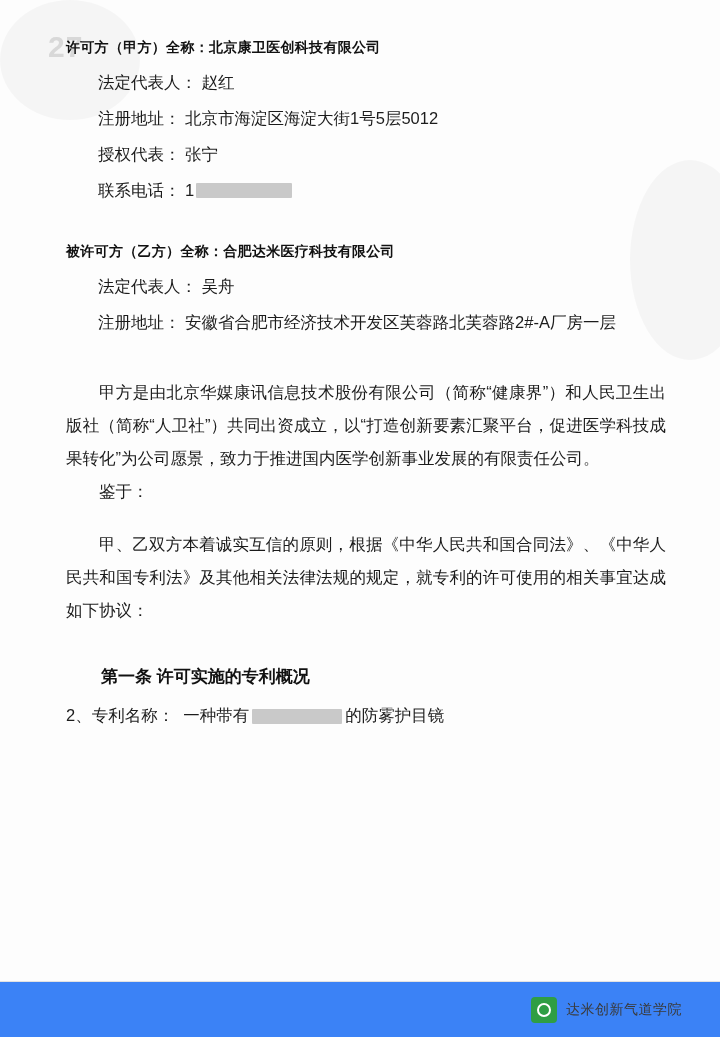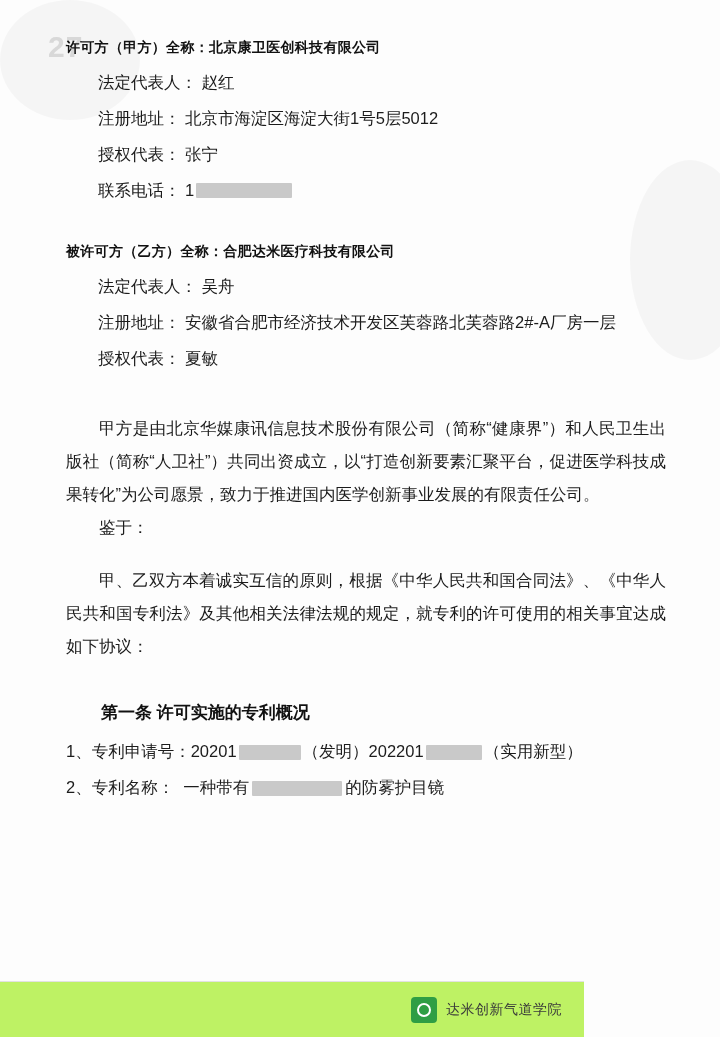--- a/index.html
+++ b/index.html
@@ -111,28 +111,28 @@
     line-height: 36px;
     color: #1c1c1c;
     white-space: nowrap;
   }
 
   
   .footer {
     position: absolute;
     left: 0;
     bottom: 0;
-    width: 584px;
+    width: 720px;
     height: 56px;
-    background: #bef264;
+    background: #3b82f6;
     border-top: 1px solid #e2e2e2;
     display: flex;
     align-items: center;
     justify-content: flex-end;
-    padding-right: 22px;
+    padding-right: 38px;
     box-sizing: border-box;
   }
   .footer-brand {
     display: flex;
     align-items: center;
     gap: 9px;
   }
   .brand-logo {
     width: 26px;
     height: 26px;
@@ -210,45 +210,38 @@
       <div class="field-row">
         <span class="field-label">法定代表人：</span>
         <span class="field-value">吴舟</span>
       </div>
 
       <div class="field-row">
         <span class="field-label">注册地址：</span>
         <span class="field-value">安徽省合肥市经济技术开发区芙蓉路北芙蓉路2#-A厂房一层</span>
       </div>
 
-      <div class="field-row">
-        <span class="field-label">授权代表：</span>
-        <span class="field-value">夏敏</span>
-      </div>
 
     </div>
 
     <div class="gap-lg"></div>
 
     <div>
       <div class="para indent">甲方是由北京华媒康讯信息技术股份有限公司（简称“健康界”）和人民卫生出版社（简称“人卫社”）共同出资成立，以“打造创新要素汇聚平台，促进医学科技成果转化”为公司愿景，致力于推进国内医学创新事业发展的有限责任公司。</div>
       <div class="para indent">鉴于：</div>
       <div class="gap-sm"></div>
       <div class="gap-sm"></div>
       <div class="para indent">甲、乙双方本着诚实互信的原则，根据《中华人民共和国合同法》、《中华人民共和国专利法》及其他相关法律法规的规定，就专利的许可使用的相关事宜达成如下协议：</div>
     </div>
 
     <div class="gap-lg"></div>
 
     <div>
       <div class="section-title">第一条  许可实施的专利概况</div>
 
-      <div class="list-row">
-        <span>1、</span><span>专利申请号：</span><span>20201</span><span class="redact r-app1"></span><span>（发明）</span><span>202201</span><span class="redact r-app2"></span><span>（实用新型）</span>
-      </div>
 
       <div class="list-row">
         <span>2、</span><span>专利名称：</span>&nbsp;&nbsp;<span>一种带有</span><span class="redact r-name"></span><span>的防雾护目镜</span>
       </div>
     </div>
 
   </div>
 
   <div class="footer">
     <div class="footer-brand">

